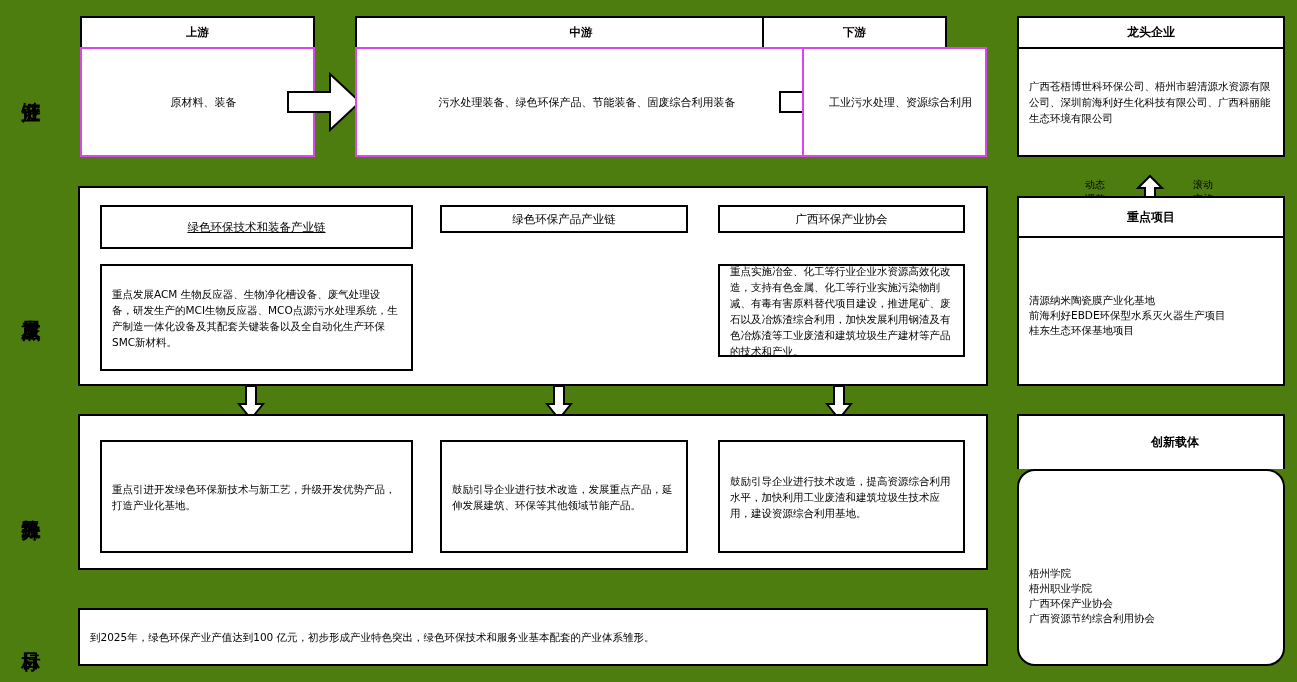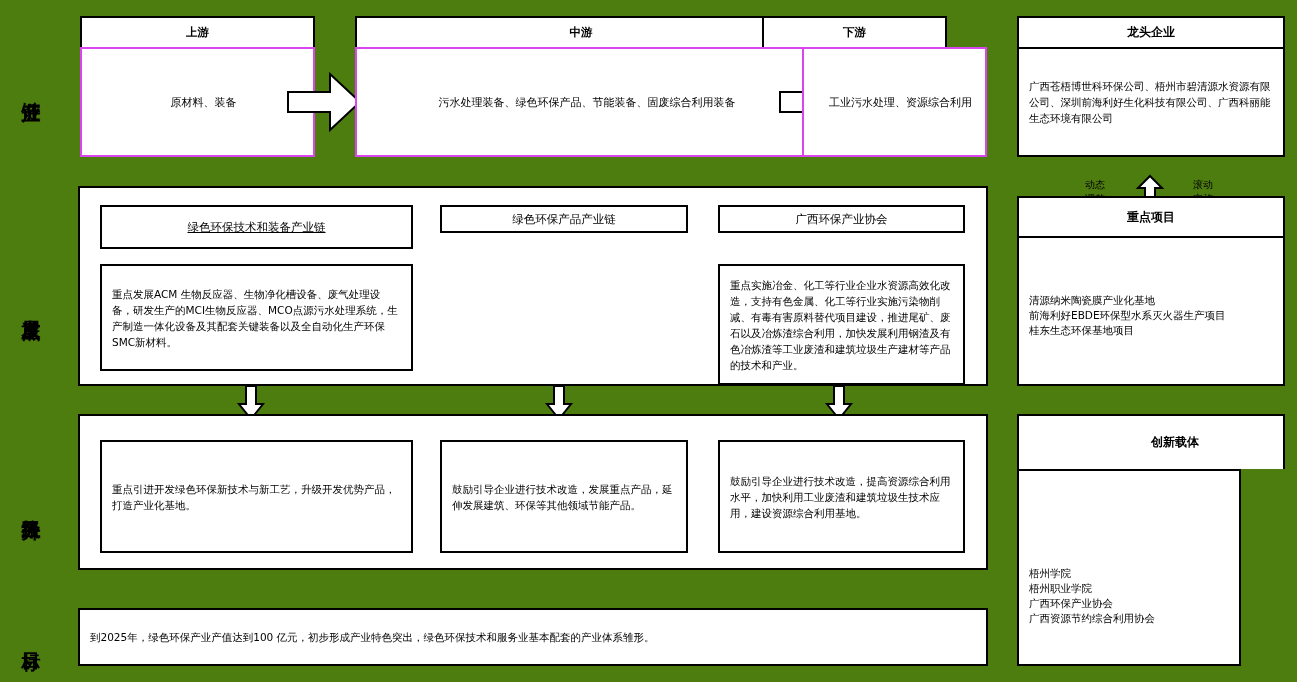--- a/index.html
+++ b/index.html
@@ -127,21 +127,21 @@
   <div class="abs hdr-body" style="left:802px; top:47px; width:185px; height:110px;">工业污水处理、资源综合利用</div>
 
   <div class="abs box" style="left:78px; top:186px; width:910px; height:200px;"></div>
 
   <div class="abs subhdr" style="left:100px; top:205px; width:313px; height:44px;text-decoration:underline;">绿色环保技术和装备产业链</div>
   <div class="abs box para" style="left:100px; top:264px; width:313px; height:107px;">重点发展ACM 生物反应器、生物净化槽设备、废气处理设备，研发生产的MCI生物反应器、MCO点源污水处理系统，生产制造一体化设备及其配套关键装备以及全自动化生产环保SMC新材料。</div>
 
   <div class="abs subhdr" style="left:440px; top:205px; width:248px; height:28px;">绿色环保产品产业链</div>
 
   <div class="abs subhdr" style="left:718px; top:205px; width:247px; height:28px;">广西环保产业协会</div>
-  <div class="abs box para" style="left:718px; top:264px; width:247px; height:121px;">重点实施冶金、化工等行业企业水资源高效化改造，支持有色金属、化工等行业实施污染物削减、有毒有害原料替代项目建设，推进尾矿、废石以及冶炼渣综合利用，加快发展利用钢渣及有色冶炼渣等工业废渣和建筑垃圾生产建材等产品的技术和产业。</div>
+  <div class="abs box para" style="left:718px; top:264px; width:247px; height:93px;">重点实施冶金、化工等行业企业水资源高效化改造，支持有色金属、化工等行业实施污染物削减、有毒有害原料替代项目建设，推进尾矿、废石以及冶炼渣综合利用，加快发展利用钢渣及有色冶炼渣等工业废渣和建筑垃圾生产建材等产品的技术和产业。</div>
 
   <div class="abs" style="left:238px; top:386px; width:26px; height:34px;">
     <svg width="26" height="34" viewBox="0 0 26 34">
       <polygon points="8,0 18,0 18,18 25,18 13,33 1,18 8,18" fill="#ffffff" stroke="#000000" stroke-width="2"></polygon>
     </svg>
   </div>
   <div class="abs" style="left:546px; top:386px; width:26px; height:34px;">
     <svg width="26" height="34" viewBox="0 0 26 34">
       <polygon points="8,0 18,0 18,18 25,18 13,33 1,18 8,18" fill="#ffffff" stroke="#000000" stroke-width="2"></polygon>
     </svg>
@@ -180,21 +180,21 @@
   <div class="abs hdr panel-title" style="left:1017px; top:196px; width:268px; height:40px;">重点项目</div>
   <div class="abs box" style="left:1017px; top:236px; width:268px; height:150px;">
     <div style="position:absolute; left:10px; top:55px; font-size:10.5px; line-height:15px;">
       <div>清源纳米陶瓷膜产业化基地</div>
       <div>前海利好EBDE环保型水系灭火器生产项目</div>
       <div>桂东生态环保基地项目</div>
     </div>
   </div>
 
   <div class="abs hdr panel-title" style="left:1017px; top:414px; width:268px; height:55px;padding-left:48px;">创新载体</div>
-  <div class="abs box" style="left:1017px; top:469px; width:224px; height:197px;">
+  <div class="abs box" style="left:1017px; top:469px; width:268px; height:197px;border-radius:18px;">
     <div style="position:absolute; left:10px; top:95px; font-size:10.5px; line-height:15px;">
       <div>梧州学院</div>
       <div>梧州职业学院</div>
       <div>广西环保产业协会</div>
       <div>广西资源节约综合利用协会</div>
     </div>
   </div>
 
 </div>
 

